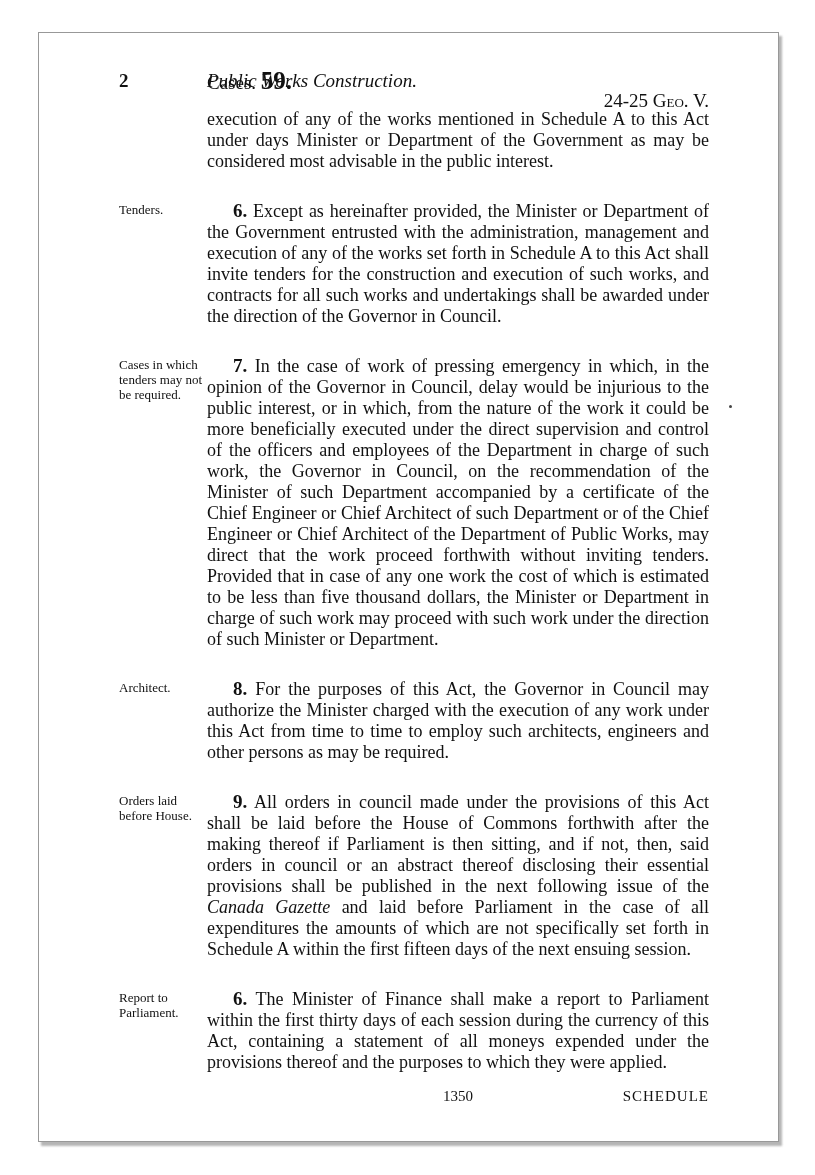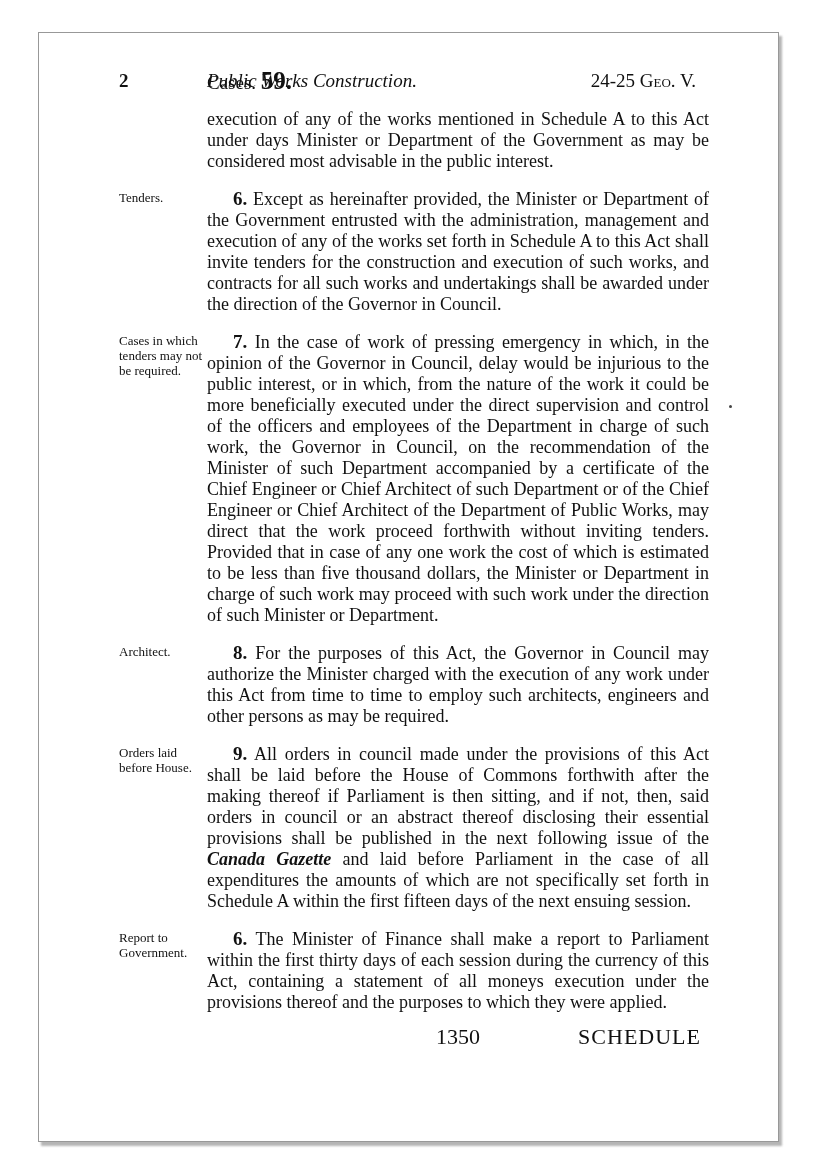--- a/index.html
+++ b/index.html
@@ -38,58 +38,58 @@
   }
   .pagenum      { position: absolute; left: 80px;  font-weight: bold; }
   .chap         { position: absolute; left: 168px; }
   .chapnum      { font-weight: bold; font-size: 25px; }
   .running-title{
     position: absolute;
     left: 168px;
     width: 502px;
     font-style: italic;
   }
-  .regnal       { position: absolute; right: 82px; }
+  .regnal       { position: absolute; right: 69px; margin-top: 20px; }
   .smallcaps    { font-variant: small-caps; }
   
   .text-column {
     position: absolute;
     top: 76px;
     left: 168px;
     width: 502px;
     font-size: 18px;
     line-height: 21px;
     text-align: justify;
   }
   .para { position: relative; margin: 0; }
-  .para + .para { margin-top: 16px; }
+  .para + .para { margin-top: 28px; }
   .para.numbered { text-indent: 26px; }
   .secnum { font-weight: bold; font-size: 19px; }
-  .italic { font-style: italic; font-weight: bold; }
+  .italic { font-style: italic; }
   .margin-note {
     position: absolute;
     left: -88px;
     top: 2px;
     width: 84px;
     font-size: 13px;
     line-height: 15px;
     text-align: left;
     text-indent: 0;
   }
   
   .footer-row {
     position: relative;
     margin-top: 13px;
     text-align: center;
     text-indent: 0;
-    font-size: 22px;
+    font-size: 15px;
   }
   .catchword {
     position: absolute;
-    right: 8px;
+    right: 0;
     top: 0;
     letter-spacing: 1px;
     text-align: right;
   }
   
   .speck {
     position: absolute;
     left: 690px;
     top: 372px;
     width: 3px;
@@ -115,21 +115,21 @@
     <p class="para"><span>execution of any of the works mentioned in Schedule A to this Act under days Minister or Department of the Government as may be considered most advisable in the public interest.</span></p>
 
     <p class="para numbered"><span class="margin-note">Tenders.</span><b class="secnum">6.</b> <span>Except as hereinafter provided, the Minister or Department of the Government entrusted with the administration, management and execution of any of the works set forth in Schedule A to this Act shall invite tenders for the construction and execution of such works, and contracts for all such works and undertakings shall be awarded under the direction of the Governor in Council.</span></p>
 
     <p class="para numbered"><span class="margin-note">Cases in which tenders may not be required.</span><b class="secnum">7.</b> <span>In the case of work of pressing emergency in which, in the opinion of the Governor in Council, delay would be injurious to the public interest, or in which, from the nature of the work it could be more beneficially executed under the direct supervision and control of the officers and employees of the Department in charge of such work, the Governor in Council, on the recommendation of the Minister of such Department accompanied by a certificate of the Chief Engineer or Chief Architect of such Department or of the Chief Engineer or Chief Architect of the Department of Public Works, may direct that the work proceed forthwith without inviting tenders. Provided that in case of any one work the cost of which is estimated to be less than five thousand dollars, the Minister or Department in charge of such work may proceed with such work under the direction of such Minister or Department.</span></p>
 
     <p class="para numbered"><span class="margin-note">Architect.</span><b class="secnum">8.</b> <span>For the purposes of this Act, the Governor in Council may authorize the Minister charged with the execution of any work under this Act from time to time to employ such architects, engineers and other persons as may be required.</span></p>
 
     <p class="para numbered"><span class="margin-note">Orders laid before House.</span><b class="secnum">9.</b> <span>All orders in council made under the provisions of this Act shall be laid before the House of Commons forthwith after the making thereof if Parliament is then sitting, and if not, then, said orders in council or an abstract thereof disclosing their essential provisions shall be published in the next following issue of the </span><span class="italic">Canada Gazette</span><span> and laid before Parliament in the case of all expenditures the amounts of which are not specifically set forth in Schedule A within the first fifteen days of the next ensuing session.</span></p>
 
-    <p class="para numbered"><span class="margin-note">Report to Government.</span><b class="secnum">6.</b> <span>The Minister of Finance shall make a report to Parliament within the first thirty days of each session during the currency of this Act, containing a statement of all moneys execution under the provisions thereof and the purposes to which they were applied.</span></p>
+    <p class="para numbered"><span class="margin-note">Report to Parliament.</span><b class="secnum">6.</b> <span>The Minister of Finance shall make a report to Parliament within the first thirty days of each session during the currency of this Act, containing a statement of all moneys expended under the provisions thereof and the purposes to which they were applied.</span></p>
 
     <div class="footer-row">
       <span>1350</span>
       <span class="catchword">SCHEDULE</span>
     </div>
 
   </main>
 
   <span class="speck"></span>
 

